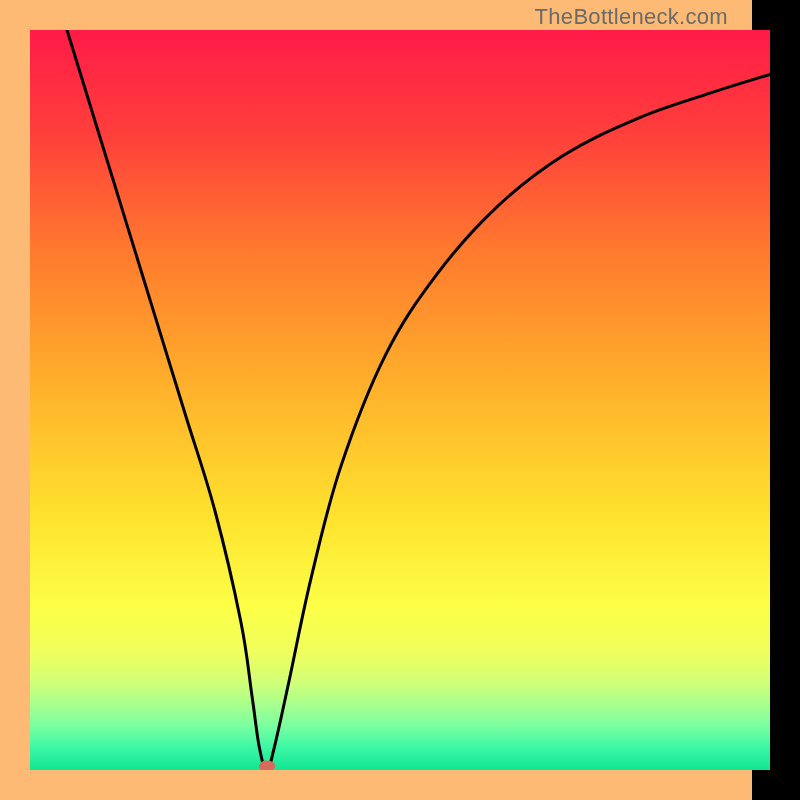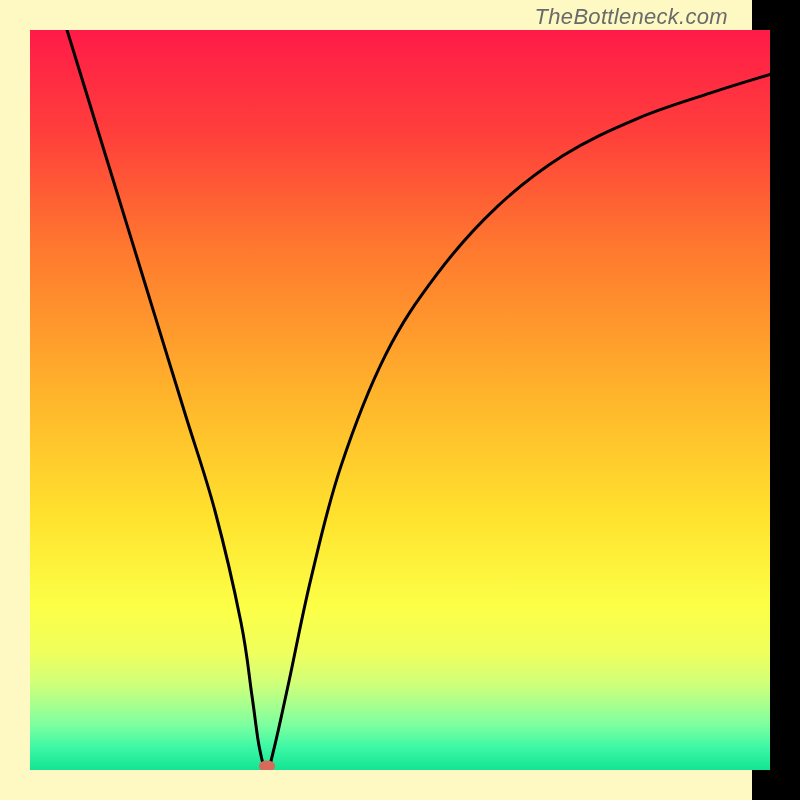--- a/index.html
+++ b/index.html
@@ -8,22 +8,21 @@
     width: 800px;
     height: 800px;
     background: #000;
     overflow: hidden;
     font-family: Arial, Helvetica, sans-serif;
   }
   .frame {
     position: relative;
     width: 752px;
     height: 800px;
-    background: #fef9c3;
-    font-style: italic;
+    background: #fdba74;
   }
   .watermark {
     position: absolute;
     top: 4px;
     right: 24px;
     color: #6a6a6a;
     font-size: 22px;
     font-weight: 500;
     letter-spacing: 0.3px;
     z-index: 10;

